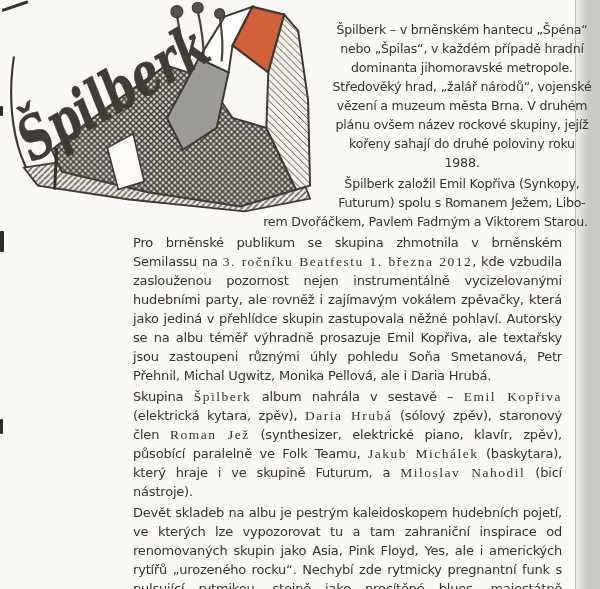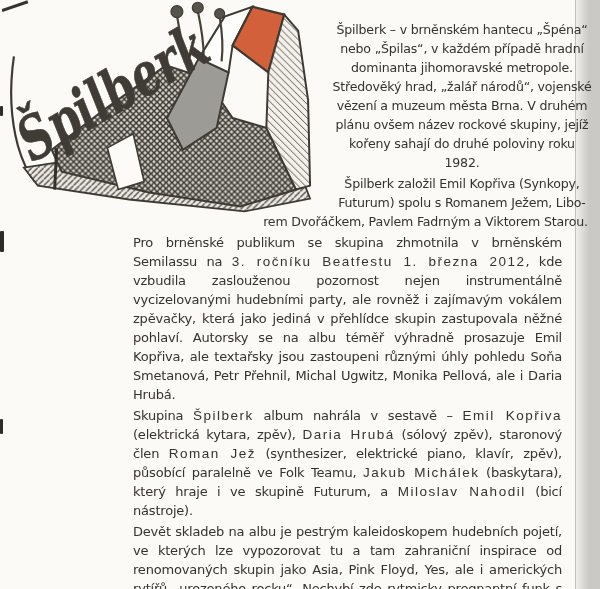--- a/index.html
+++ b/index.html
@@ -39,21 +39,21 @@
     position:absolute;left:133px;right:38px;top:20px;bottom:0;
     font-size:13px;line-height:19px;letter-spacing:-0.2px;
   }
   .sp-a{float:left;width:197px;height:175px;}
   .sp-b{float:left;clear:left;width:124px;height:21px;}
   .para{margin:0 0 2px 0;hyphens:manual;-webkit-hyphens:manual;}
   .para.col{text-align:center;margin-right:-32px;font-size:12.6px;}
   .para.just{text-align:justify;text-justify:inter-word;}
   .body{font-family:"DejaVu Sans",sans-serif;}
   .wide{
-    font-family:Liberation Sans, sans-serif;
+    font-family:Liberation Serif, serif;
     font-size:13.5px;letter-spacing:1.5px;line-height:1;
     white-space:normal;
   }
 </style>
 </head>
 <body>
 
 <div class="page">
 
   <div class="edge-band"></div>
@@ -111,20 +111,20 @@
       <g transform="rotate(-30 36 160)">
         <text x="30" y="160" font-family="DejaVu Serif, serif" font-style="italic" font-weight="bold" font-size="60" textLength="210" lengthAdjust="spacingAndGlyphs" fill="#3f3c35" stroke="#3f3c35" stroke-width="0.6">Špilberk</text>
       </g>
     </svg>
   </div>
 
   <div class="content">
     <div class="sp-a"></div>
     <div class="sp-b"></div>
 
-  <p class="para col"><span class="body">Špilberk – v brněnském hantecu „Špéna“ nebo „Špilas“, v každém případě hradní do­minanta jihomoravské metropole. Středo­věký hrad, „žalář národů“, vojenské vězení a muzeum města Brna. V druhém plánu ovšem název rockové skupiny, jejíž kořeny sahají do druhé poloviny roku 1982.</span></p>
+  <p class="para col"><span class="body">Špilberk – v brněnském hantecu „Špéna“ nebo „Špilas“, v každém případě hradní do­minanta jihomoravské metropole. Středo­věký hrad, „žalář národů“, vojenské vězení a muzeum města Brna. V druhém plánu ovšem název rockové skupiny, jejíž kořeny sahají do druhé poloviny roku 1988.</span></p>
       <p class="para col"><span class="body">Špilberk založil Emil Kopřiva (Synkopy, Futurum) spolu s Romanem Ježem, Libo­rem Dvořáčkem, Pavlem Fadrným a Viktorem Starou.</span></p>
       <p class="para just"><span class="body">Pro brněnské publikum se skupina zhmotnila v brněnském Semilassu na </span><span class="wide">3. ročníku Beatfestu 1. března 2012</span><span class="body">, kde vzbudila zaslou­ženou pozornost nejen instrumentálně vycizelovanými hudebními party, ale rovněž i zajímavým vokálem zpěvačky, která jako jediná v přehlídce skupin zastupovala něžné pohlaví. Autorsky se na albu téměř výhradně prosazuje Emil Kopřiva, ale tex­tařsky jsou zastoupeni různými úhly pohledu Soňa Smetanová, Petr Přehnil, Michal Ugwitz, Monika Pellová, ale i Daria Hrubá.</span></p>
       <p class="para just"><span class="body">Skupina </span><span class="wide">Špilberk</span><span class="body"> album nahrála v sestavě – </span><span class="wide">Emil Kopřiva</span><span class="body"> (elektrická kytara, zpěv), </span><span class="wide">Daria Hrubá</span><span class="body"> (sólový zpěv), staronový člen </span><span class="wide">Roman Jež</span><span class="body"> (synthesizer, elektrické piano, klavír, zpěv), působící paralelně ve Folk Teamu, </span><span class="wide">Jakub Michálek</span><span class="body"> (baskytara), který hraje i ve skupině Futurum, a </span><span class="wide">Miloslav Nahodil</span><span class="body"> (bicí nástroje).</span></p>
       <p class="para just"><span class="body">Devět skladeb na albu je pestrým kaleidoskopem hudebních pojetí, ve kterých lze vypozorovat tu a tam zahraniční inspirace od renomovaných skupin jako Asia, Pink Floyd, Yes, ale i amerických rytířů „urozeného rocku“. Nechybí zde rytmicky preg­nantní funk s pulsující rytmikou, stejně jako procítěné blues, majestátně pompézní</span></p>
     </div>
 
 </div>
 
 </body></html>

